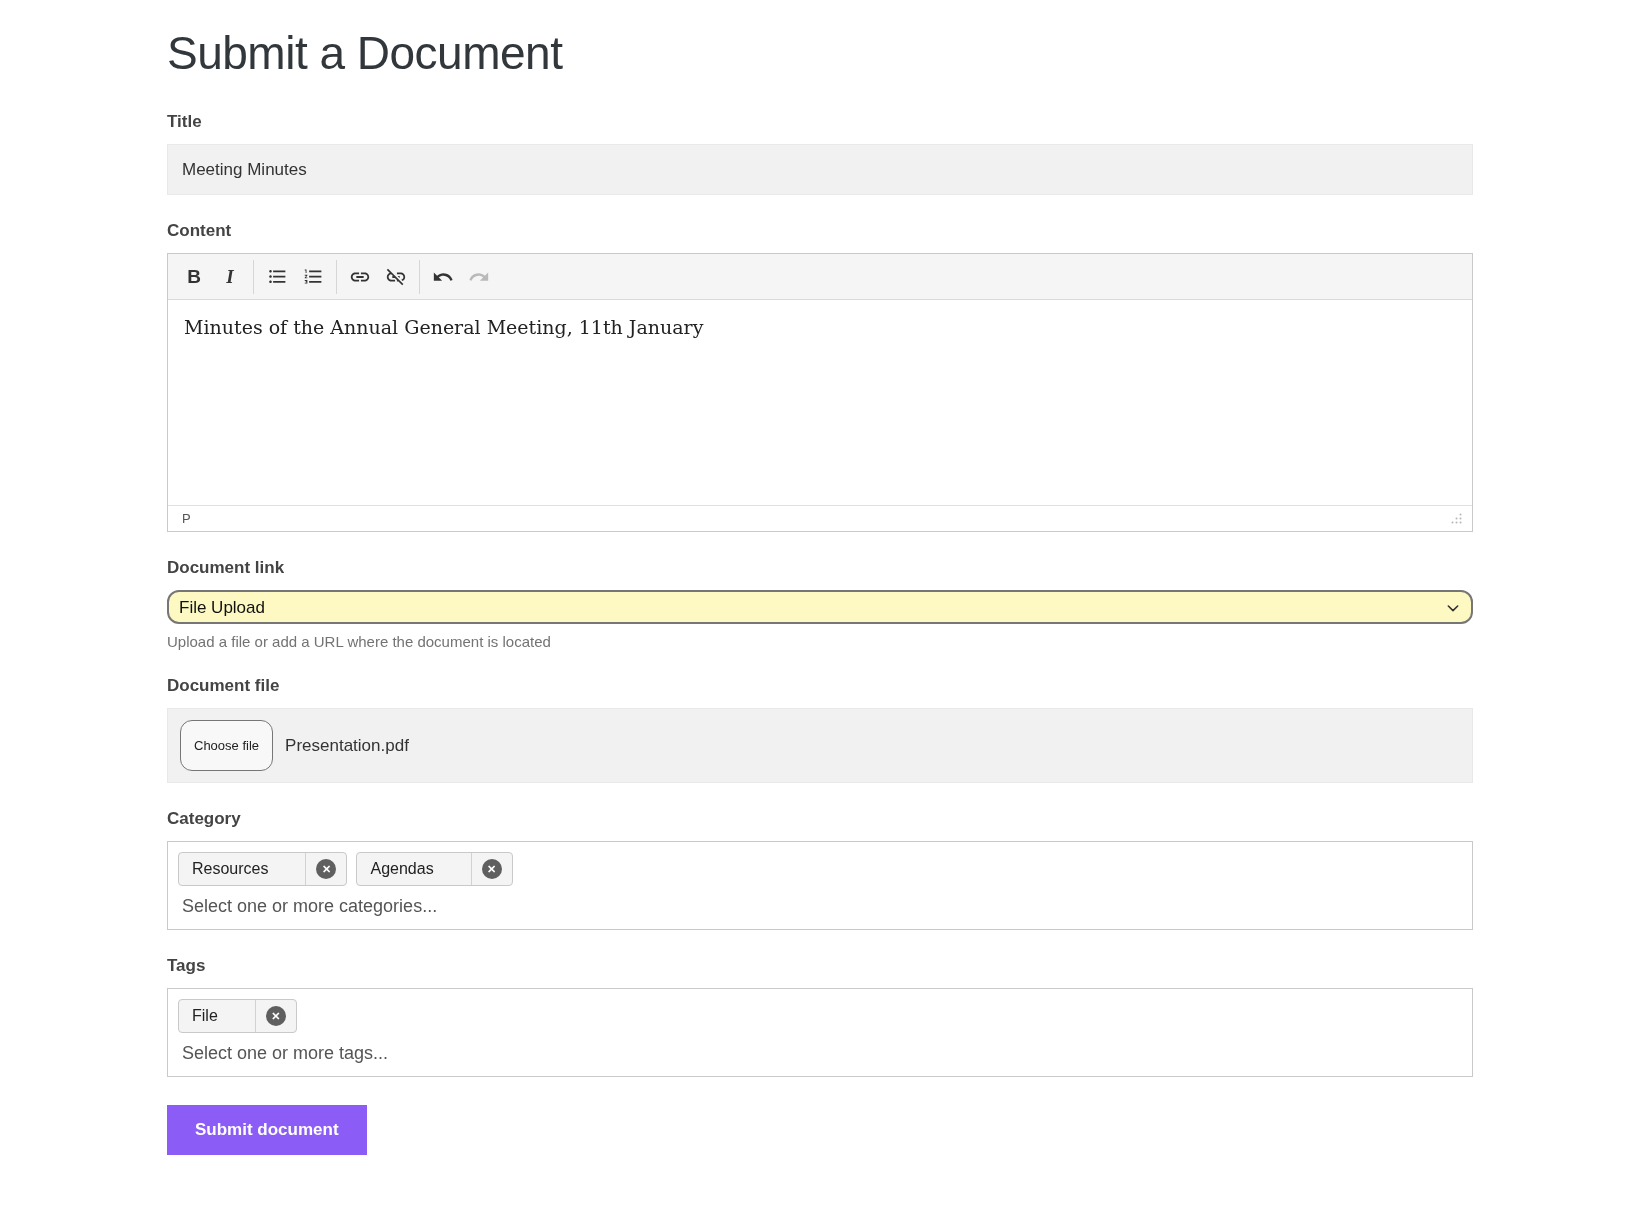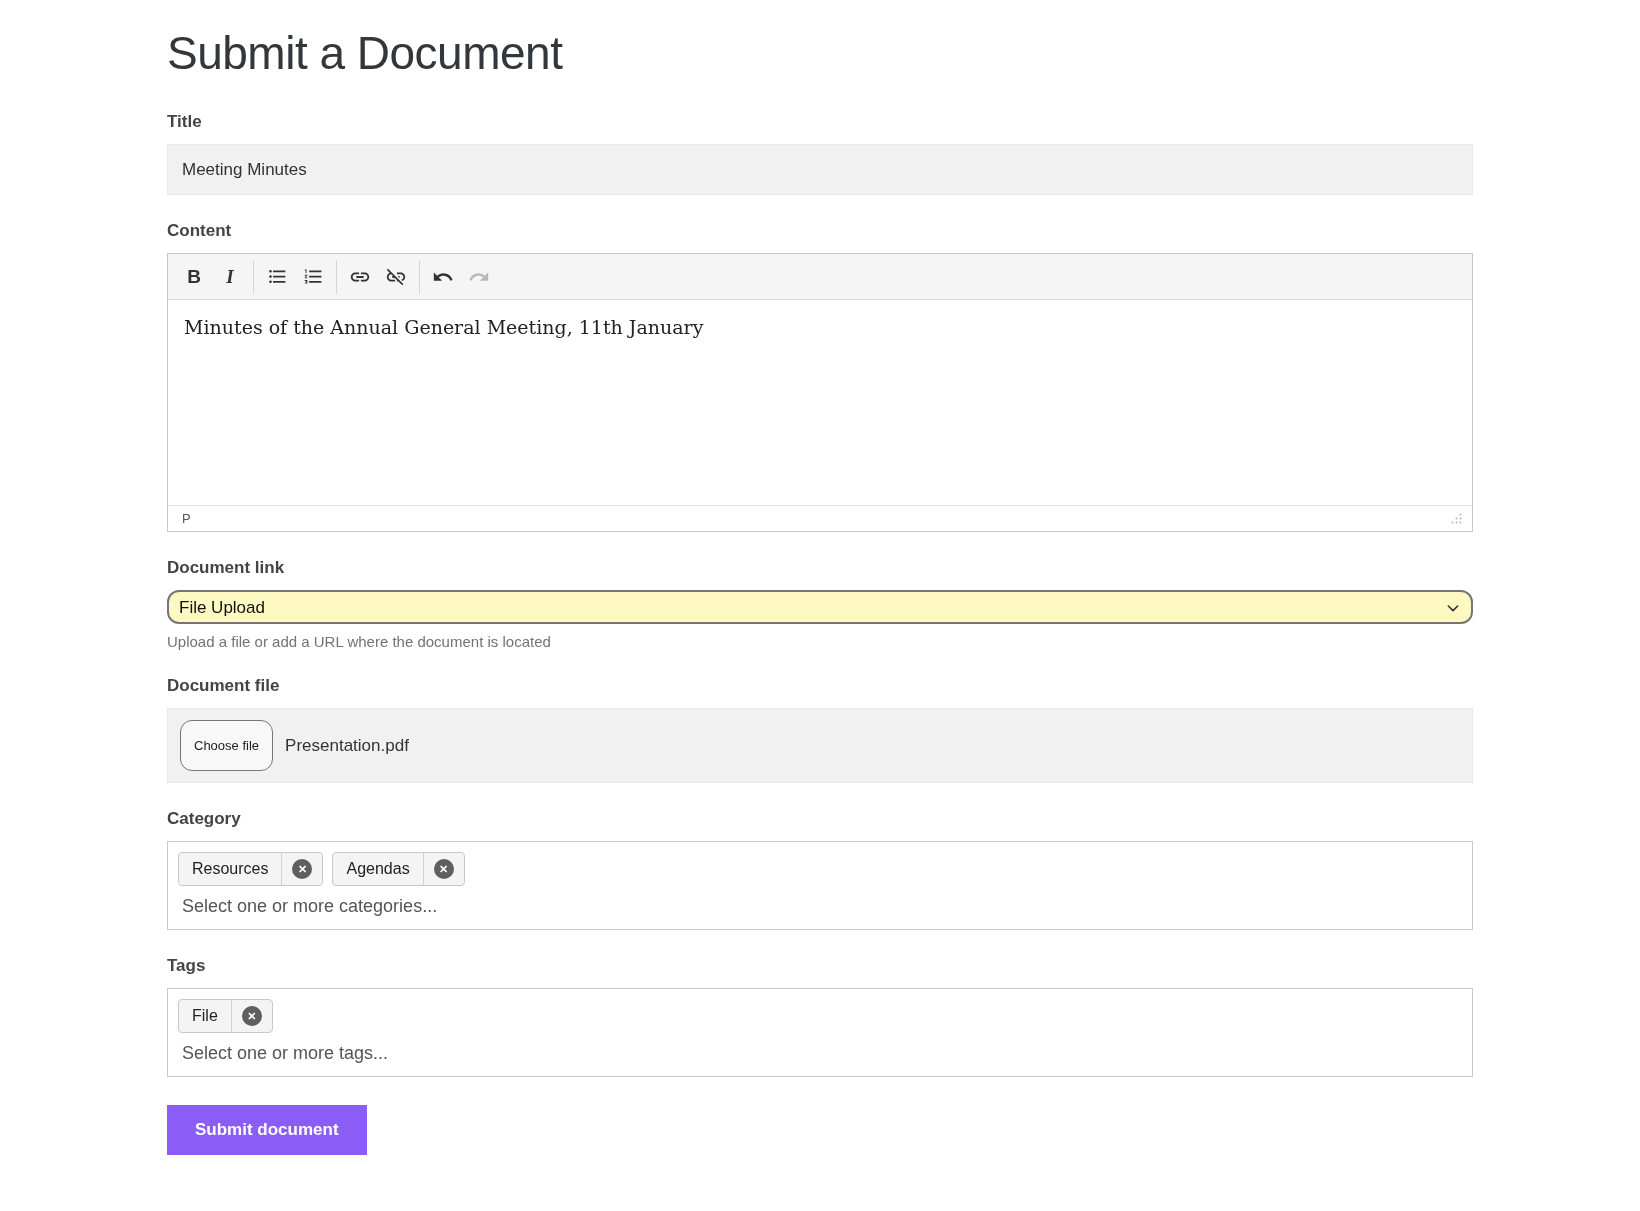--- a/index.html
+++ b/index.html
@@ -141,20 +141,21 @@
     padding: 10px 10px 12px 10px;
   }
   .chips { display: flex; flex-wrap: wrap; gap: 9px; }
   .chip {
     display: inline-flex;
     align-items: stretch;
     background: #f4f4f4;
     border: 1px solid #c9c9c9;
     border-radius: 4px;
     overflow: hidden;
+    gap: 24px;
   }
   .chip-label {
     padding: 7px 13px;
     font-size: 16px;
     color: #222;
     display: flex;
     align-items: center;
   }
   .chip-remove {
     border: none;

